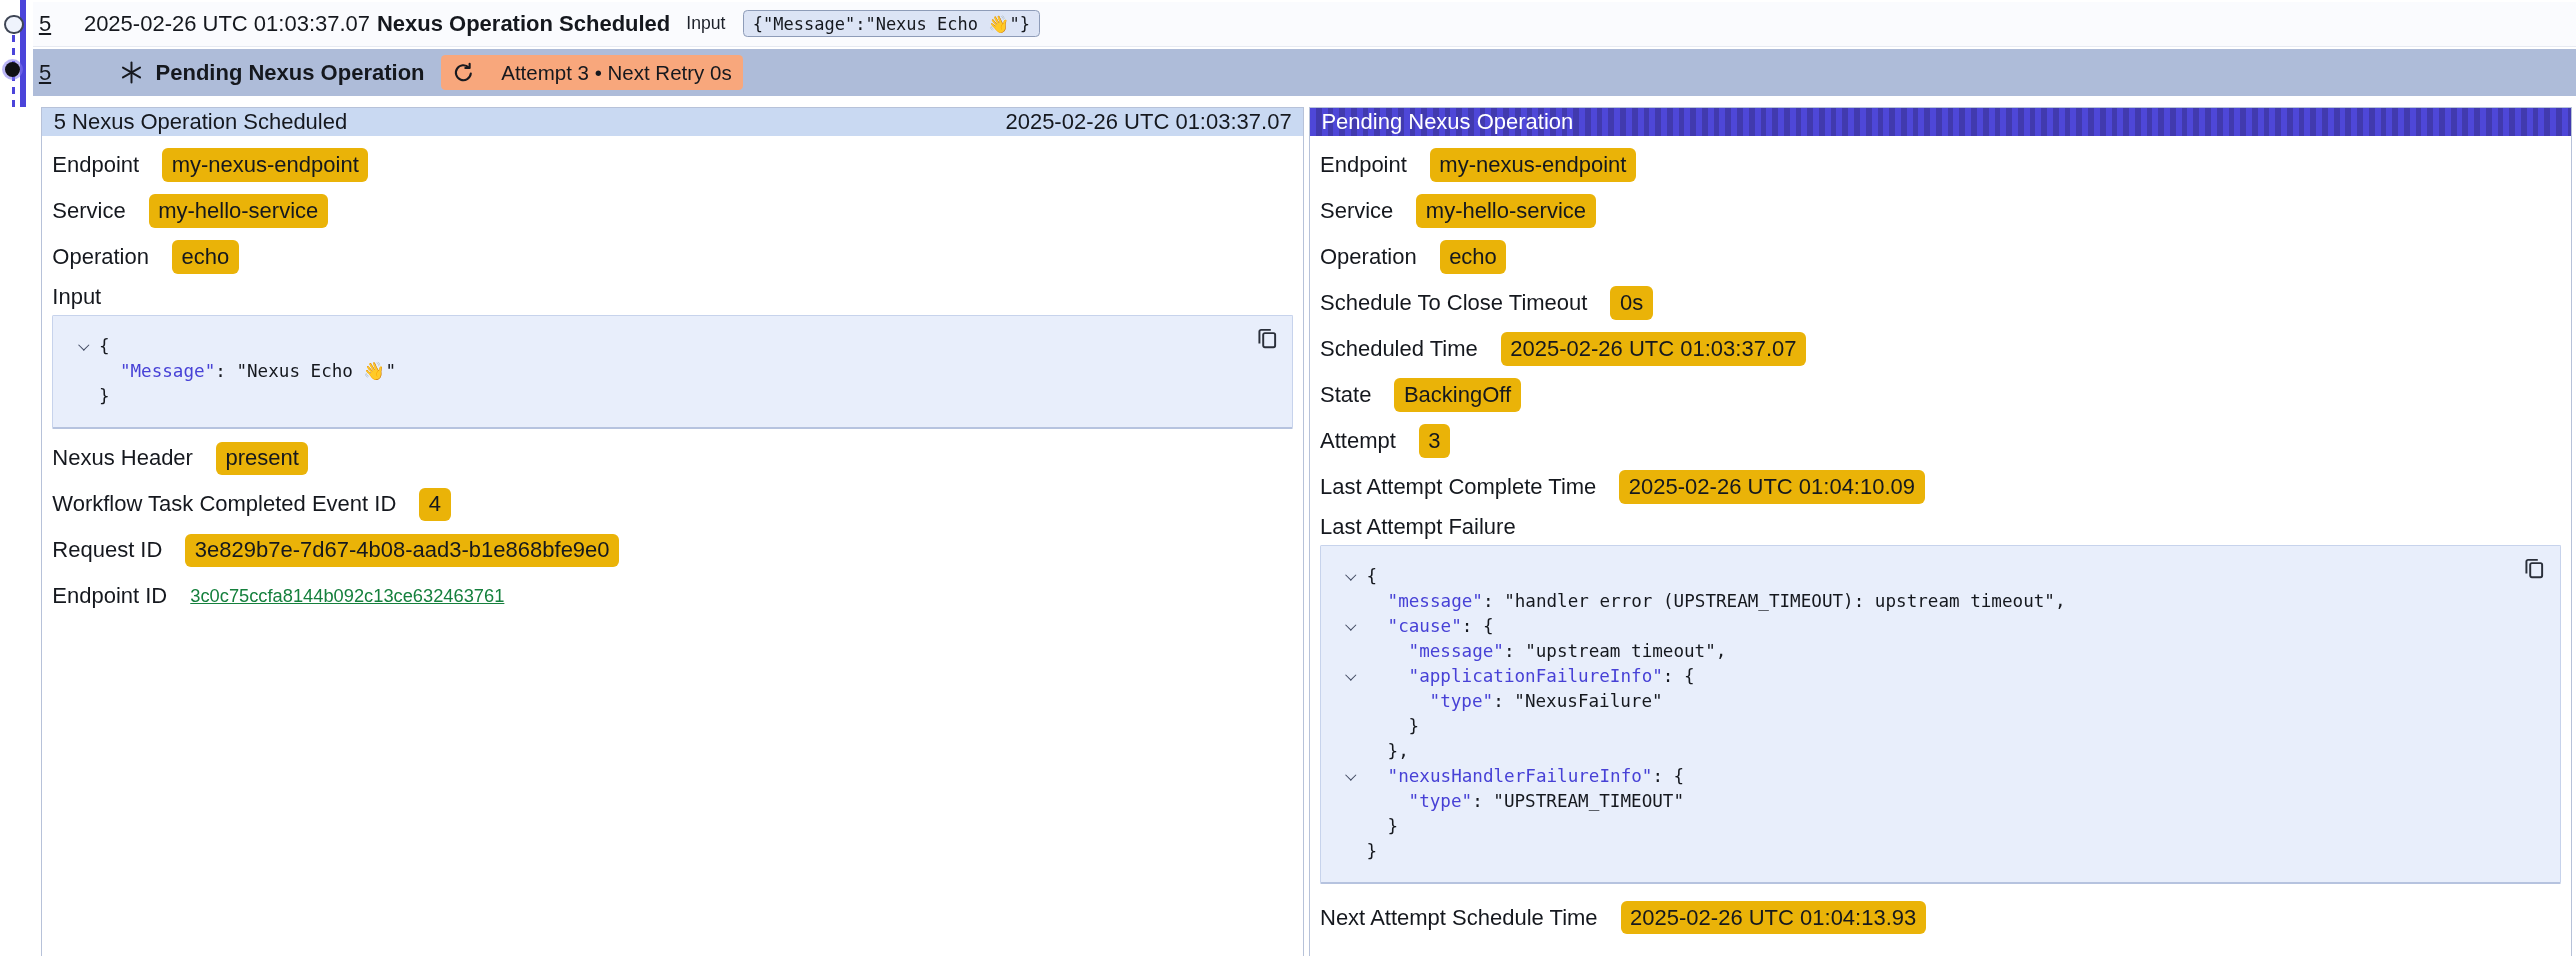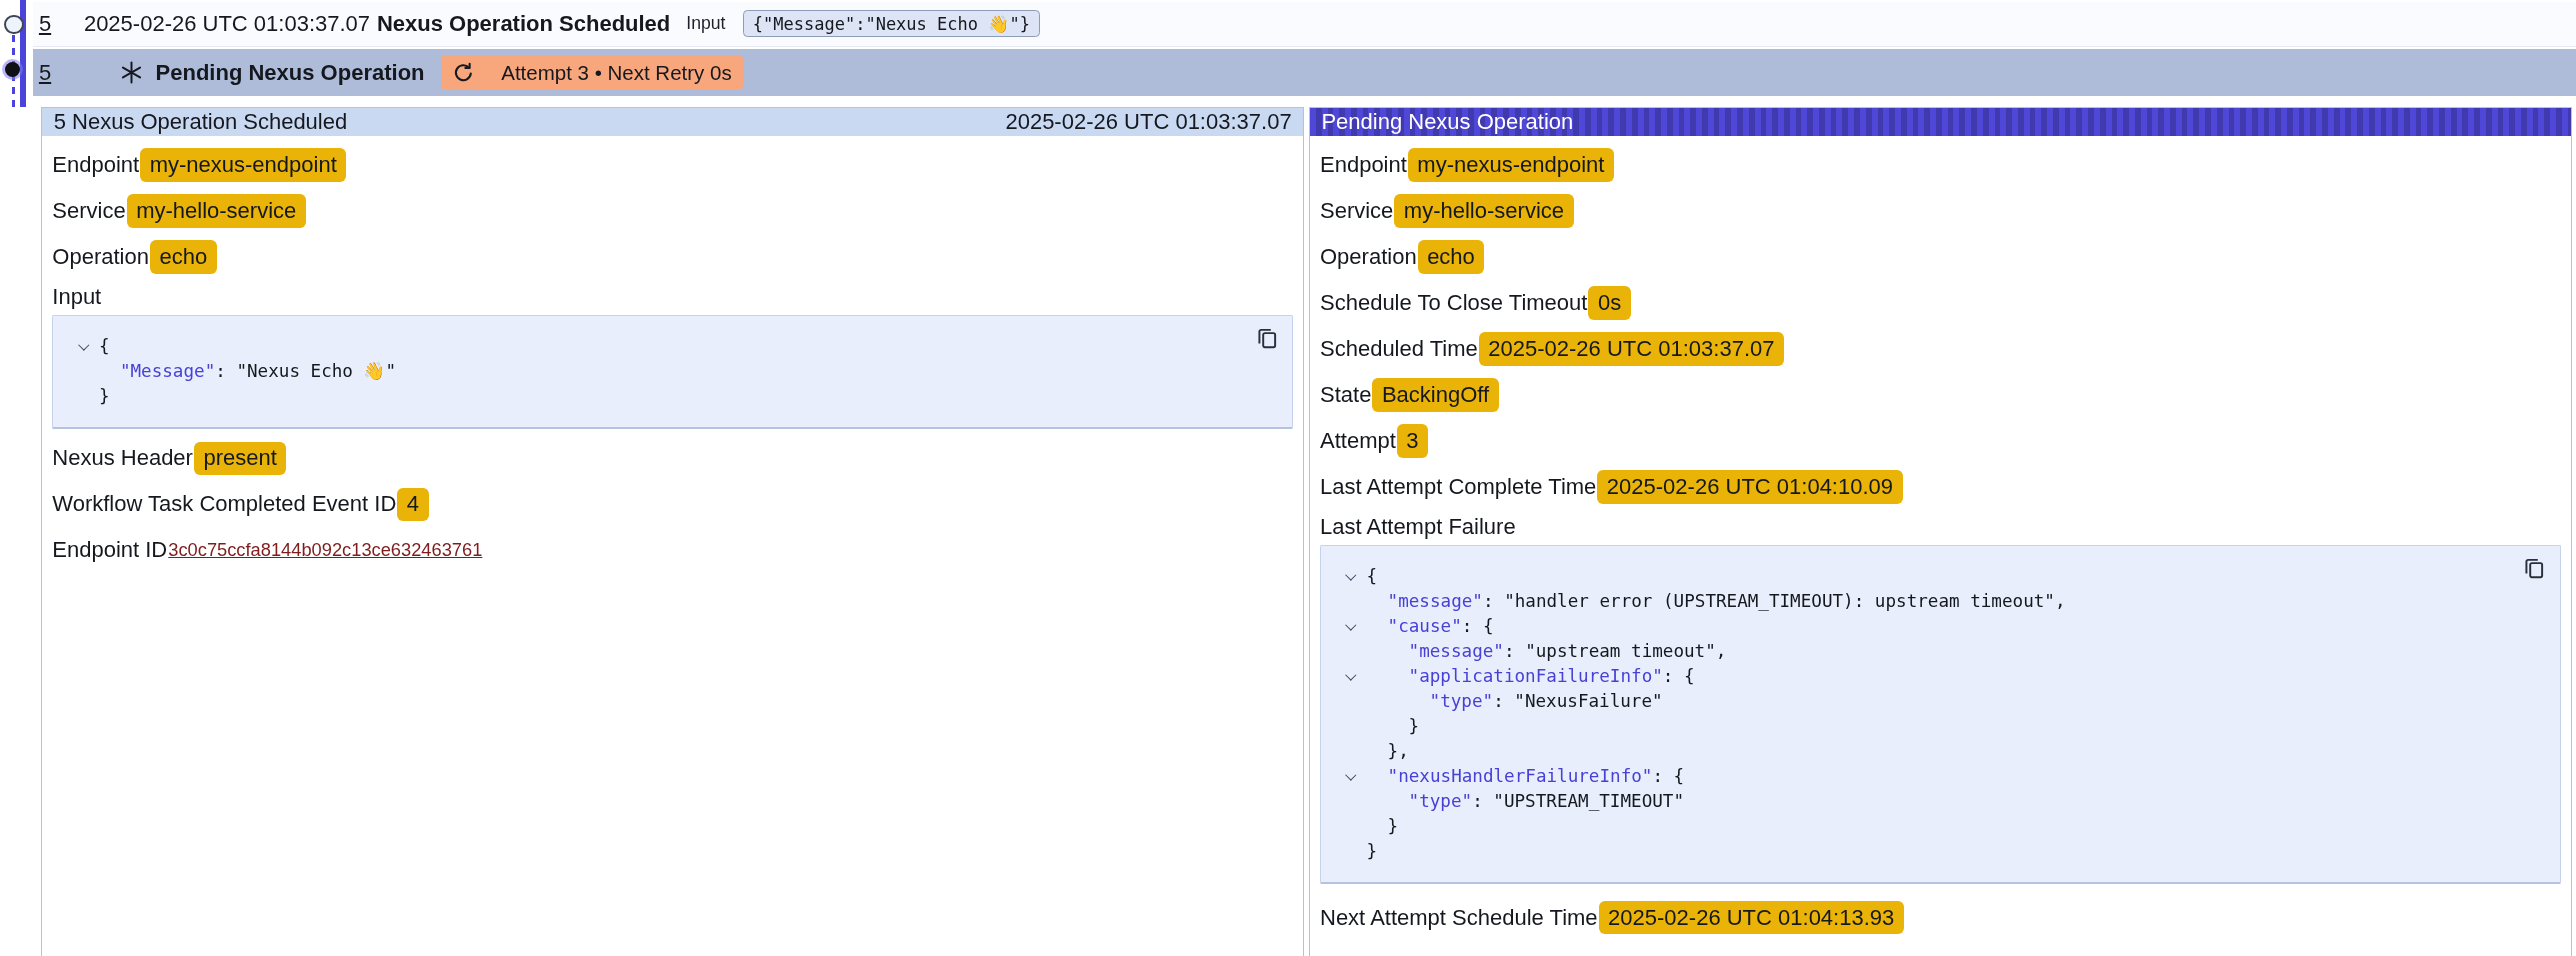--- a/index.html
+++ b/index.html
@@ -31,24 +31,24 @@
   .retry-icon{width:23px;height:23px;flex:none;}
   
   .panels{position:absolute;top:107px;left:41px;width:2531px;bottom:0;display:flex;gap:4.4px;}
   .panel{flex:1;border:0.7px solid #b7c2d9;border-bottom:none;background:#ffffff;overflow:hidden;}
   .panel-head{height:28px;display:flex;align-items:center;justify-content:space-between;
     padding:0 11.7px;font-size:22px;white-space:nowrap;}
   .panel-head-left{background:#c9d9f2;color:#15181e;}
   .panel-head-right{background:repeating-linear-gradient(90deg,#4e47d8 0 5.9px,#413aae 5.9px 11.7px);
     color:#ffffff;font-weight:500;}
   .panel-body{padding:5.9px 10.3px 0 10.3px;}
-  .field-row{height:46px;display:flex;align-items:center;gap:1px;}
+  .field-row{height:46px;display:flex;align-items:center;gap:23px;}
   .field-label{font-size:22px;color:#15181e;white-space:nowrap;}
   .chip{background:#eab308;border-radius:5.9px;padding:3.7px 9.5px;font-size:22px;color:#15181e;white-space:nowrap;}
-  .field-link{font-size:18.3px;text-decoration:underline;color:#7f1d1d;white-space:nowrap;}
+  .field-link{font-size:18.3px;text-decoration:underline;color:#15803d;white-space:nowrap;}
   .section-label{height:35px;display:flex;align-items:center;font-size:22px;}
   
   .codeblock{position:relative;background:#e8eefb;border:0.7px solid #c7d3ec;border-bottom:2.2px solid #b6c3df;
     border-radius:1.5px;padding:18.3px 14.6px;font-family:"DejaVu Sans Mono",monospace;
     font-size:17.6px;line-height:25px;color:#15181e;}
   .codeblock + .field-row, .codeblock-spacer{margin-top:5.9px;}
   .copy-btn{position:absolute;top:9.5px;right:12.4px;width:26px;height:26px;cursor:pointer;}
   .cl{position:relative;white-space:pre;}
   .chev{position:absolute;left:10.3px;top:6.6px;width:11.7px;height:11.7px;}
   .chev::before{content:"";position:absolute;left:1.5px;top:0.7px;width:6.6px;height:6.6px;
@@ -131,20 +131,24 @@
           </div>
       </div>
       <div class="codeblock-spacer">
           <div class="field-row">
             <span class="field-label">Nexus Header</span>
             <span class="chip">present</span>
           </div>
           <div class="field-row">
             <span class="field-label">Workflow Task Completed Event ID</span>
             <span class="chip">4</span>
+          </div>
+          <div class="field-row">
+            <span class="field-label">Request ID</span>
+            <span class="chip">3e829b7e-7d67-4b08-aad3-b1e868bfe9e0</span>
           </div>
           <div class="field-row">
             <span class="field-label">Endpoint ID</span>
             <span class="field-link">3c0c75ccfa8144b092c13ce632463761</span>
           </div>
         </div>
     </div>
   </section>
 
   <section class="panel">

